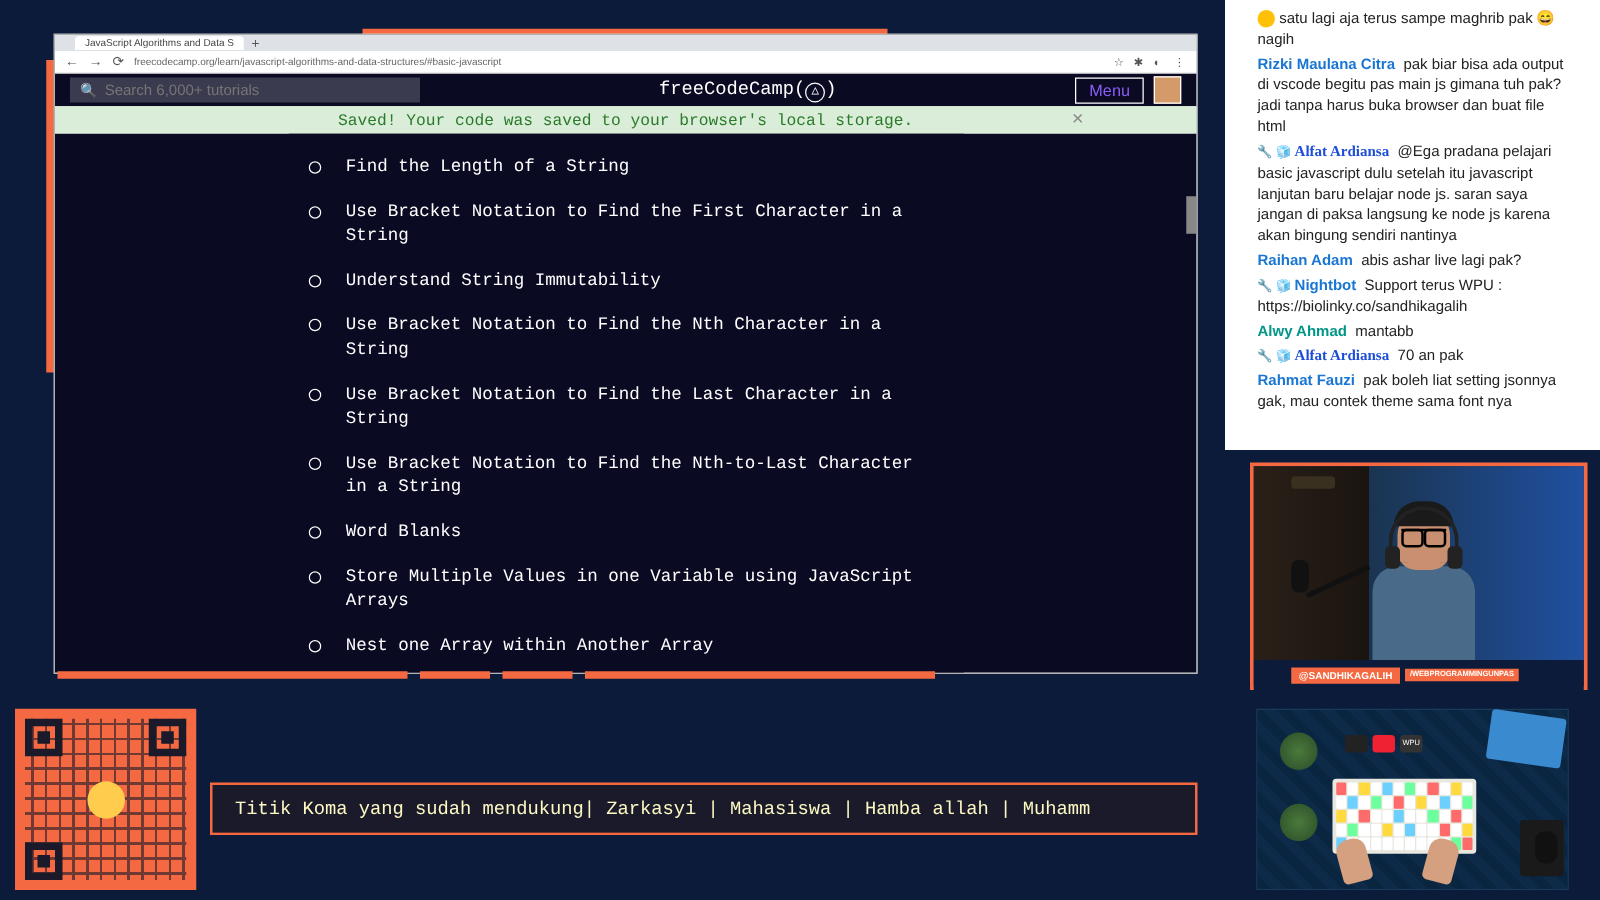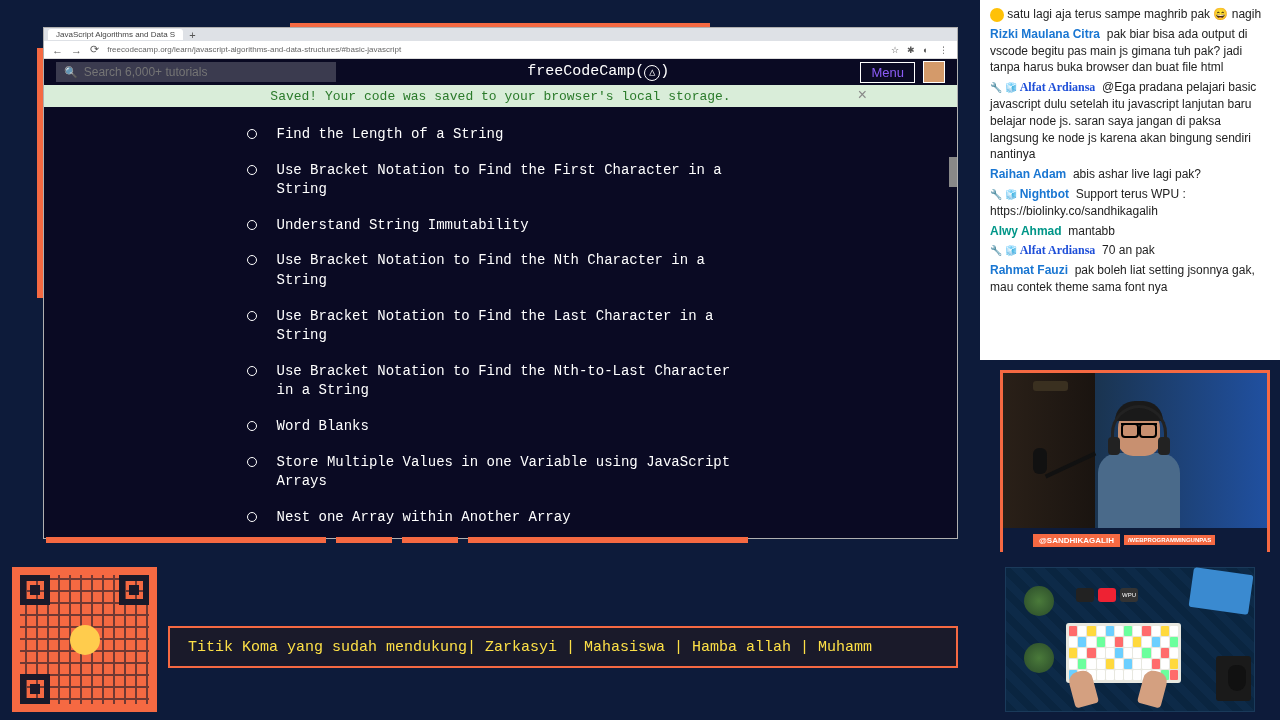--- a/index.html
+++ b/index.html
@@ -32,21 +32,21 @@
   left: 33px; top: 19px;
   width: 915px; height: 512px;
   background: #fff;
   border: 1px solid #b0b0b0;
 }
 .browser-tabbar {
   height: 13px;
   background: #dee1e6;
   display: flex;
   align-items: center;
-  padding-left: 4px;
+  padding-left: 16px;
 }
 .browser-tab {
   background: #fff;
   font-size: 8px;
   padding: 1px 8px;
   color: #444;
   border-radius: 3px 3px 0 0;
 }
 .tab-plus {
   font-size: 11px;
@@ -205,21 +205,21 @@
   height: 6px;
   background: #f56942;
 }
 .orange-seg.long { width: 280px; }
 .chat-panel {
   position: absolute;
   right: 0; top: 0;
   width: 300px;
   height: 360px;
   background: #fff;
-  padding: 6px 10px;
+  padding: 6px 26px;
   font-size: 12px;
   line-height: 1.4;
   overflow: hidden;
 }
 .chat-row {
   margin-bottom: 3px;
   color: #222;
 }
 .chat-user {
   font-weight: bold;
@@ -450,21 +450,21 @@
   bottom: 52px;
   width: 790px;
   height: 42px;
   background: #1a1a2a;
   border: 2px solid #f56942;
   display: flex;
   align-items: center;
   padding: 0 18px;
   font-family: 'Courier New', monospace;
   font-size: 15px;
-  color: #fde047;
+  color: #fef9c3;
   overflow: hidden;
   white-space: nowrap;
 }
 .ticker::after {
   content: '';
   position: absolute;
   right: -4px; bottom: -4px;
   width: 100%; height: 100%;
   border-right: 4px solid #0a0a15;
   border-bottom: 4px solid #0a0a15;

